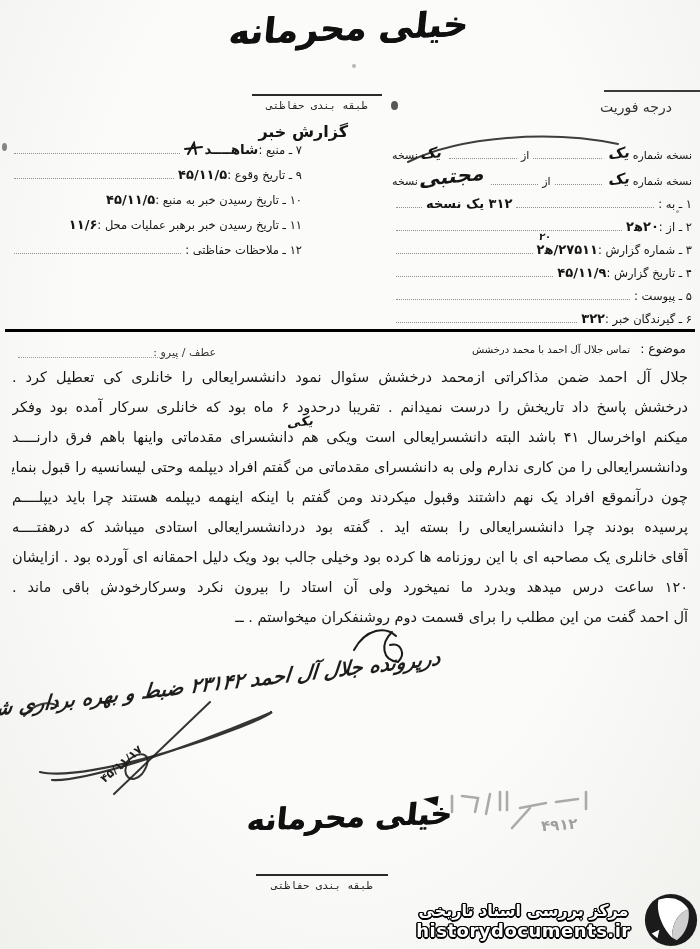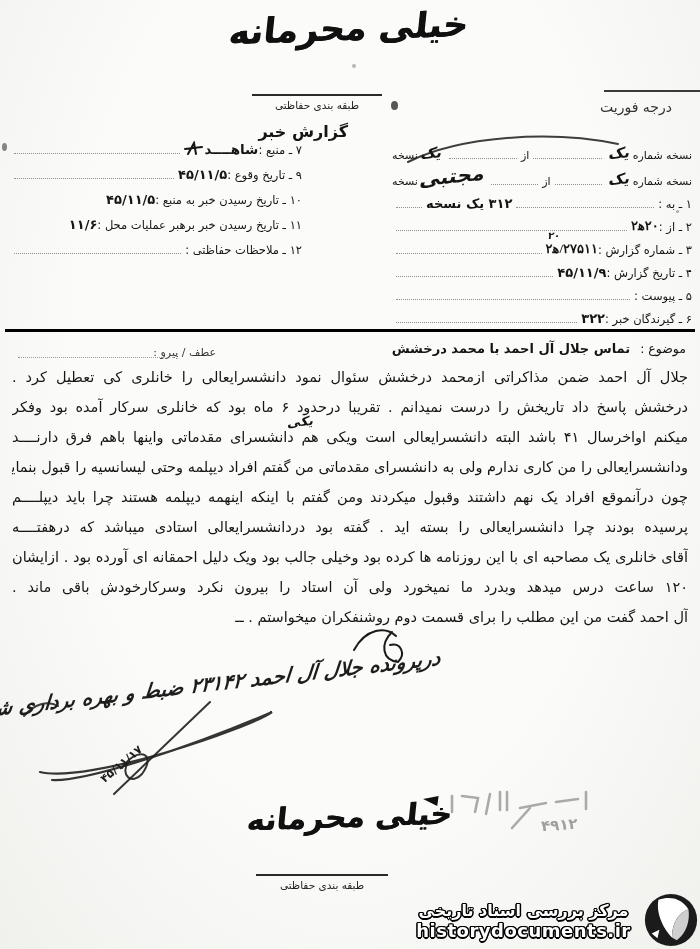--- a/index.html
+++ b/index.html
@@ -7,50 +7,50 @@
     position:relative;width:700px;height:949px;overflow:hidden;
     background:radial-gradient(ellipse at 50% 38%, #fbfbf9 55%, #f0f0ed 100%);
     font-family:"DejaVu Sans",sans-serif;color:#151515;direction:rtl;
   }
   
   .secret{position:absolute;font-weight:bold;transform:rotate(-2deg) skewX(-8deg);
           text-shadow:.6px 0 currentColor;white-space:nowrap;color:#101010;}
   .secret-top{top:8px;right:232px;font-size:35px;letter-spacing:2px;}
   .secret-bottom{top:799px;right:248px;font-size:30px;letter-spacing:1px;}
 
-  .classbox{position:absolute;text-align:center;font-size:10.5px;border-top:2px solid #2a2a2a;padding-top:3px;color:#222;}
+  .classbox{position:absolute;text-align:center;font-size:10.5px;border-top:2px solid #2a2a2a;padding-top:3px;color:#222;font-family:Liberation Mono, monospace;}
   .classbox-top{top:94px;right:318px;width:130px;}
   .classbox-bottom{top:874px;right:312px;width:132px;}
   .report-title{position:absolute;top:122px;right:352px;font-size:16px;font-weight:bold;letter-spacing:3px;}
   .urgency{position:absolute;top:99px;right:28px;font-size:14px;color:#333;}
   .tr-line{position:absolute;top:90px;right:0;width:96px;border-top:2px solid #3a3a3a;}
 
   
   .col-right{position:absolute;top:136px;right:8px;width:300px;font-size:11.5px;}
   .col-left {position:absolute;top:132px;right:398px;width:292px;font-size:11.5px;}
   .frow{display:flex;align-items:flex-end;height:23px;white-space:nowrap;}
   .col-left .frow{height:25px;}
   .copyrow{display:flex;align-items:flex-end;height:26px;font-size:11px;white-space:nowrap;}
   .flabel{white-space:nowrap;}
   .dots{flex:1 1 auto;border-bottom:1px dotted #8f8f8f;margin:0 4px 3px 4px;min-width:8px;}
   .dots.short{flex:0 0 26px;}
   .fval{font-weight:bold;font-size:13px;white-space:nowrap;}
   .fval.wide{letter-spacing:2px;font-size:13.5px;}
-  .ltrv{direction:ltr;unicode-bidi:bidi-override;display:inline-block;font-family:Liberation Serif, serif;}
+  .ltrv{direction:ltr;unicode-bidi:bidi-override;display:inline-block;}
   .rel{position:relative;display:inline-block;}
   .supnum{position:absolute;top:-11px;left:2px;font-size:10px;font-weight:bold;transform:skewX(-10deg);}
   .hand{font-weight:bold;font-size:15px;display:inline-block;transform:skewX(-14deg) rotate(-4deg);margin:0 3px;}
   .hand.big{font-size:20px;transform:skewX(-16deg) rotate(-6deg);}
   .copy-stroke{position:absolute;top:128px;right:70px;pointer-events:none;}
 
   .hr-heavy{position:absolute;top:329px;left:5px;right:5px;border-top:3px solid #000;}
 
   .subject{position:absolute;top:341px;right:14px;font-size:12.5px;white-space:nowrap;}
   .subj-label{margin-left:6px;}
-  .subj-val{font-weight:700;font-size:13px;}
+  .subj-val{font-weight:400;font-size:10px;}
   .ref{position:absolute;top:346px;right:484px;font-size:11px;color:#333;margin-left:22px;}
   .ref-dots{position:absolute;top:357px;left:18px;width:146px;border-top:1px dotted #9a9a9a;}
 
   .body-block{position:absolute;top:362px;right:12px;left:12px;}
   .bline{height:30px;line-height:30px;font-size:14.5px;text-align:justify;text-align-last:justify;overflow:hidden;white-space:nowrap;}
   .bline.endline{text-align:right;text-align-last:right;}
   .insert-hand{position:absolute;top:414px;right:386px;font-size:13px;font-weight:bold;transform:skewX(-14deg) rotate(-5deg);}
 
   .endmark{position:absolute;top:620px;right:292px;}
 

